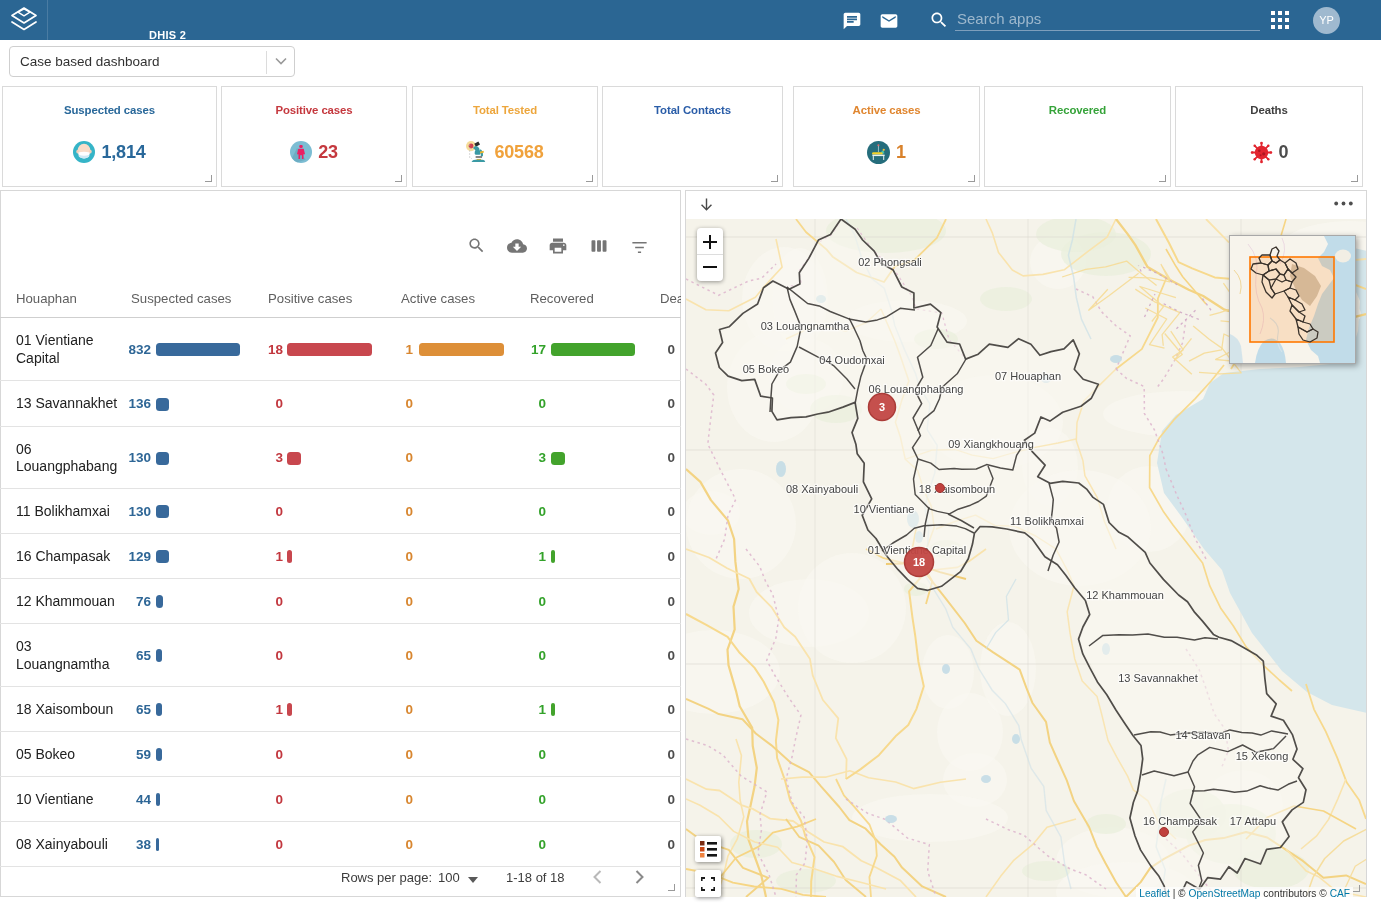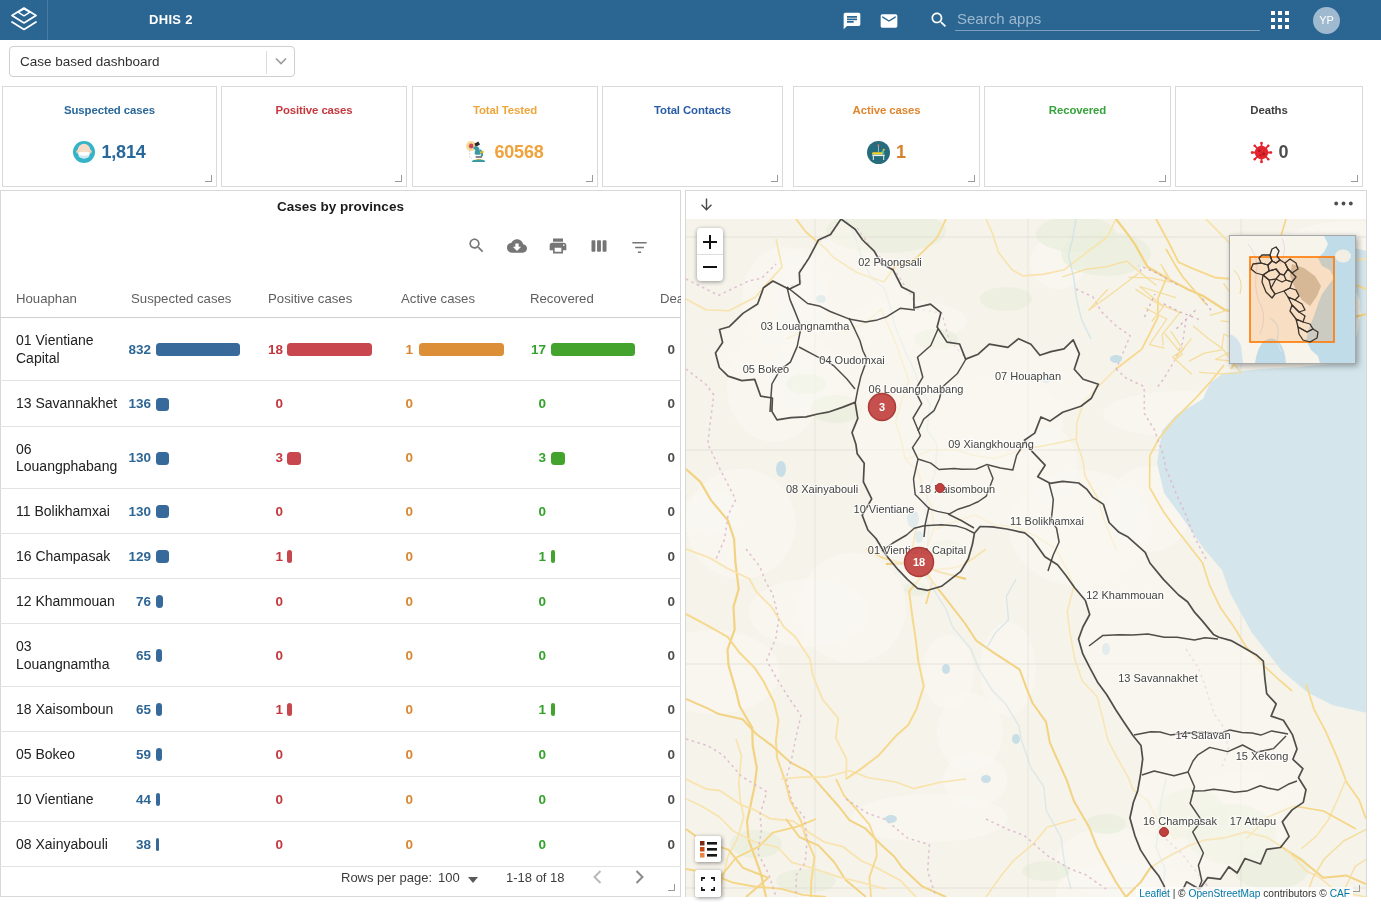--- a/index.html
+++ b/index.html
@@ -2,21 +2,21 @@
 <html><head>
 <meta charset="utf-8">
 <style>
 * { margin:0; padding:0; box-sizing:border-box; }
 html,body { width:1381px; height:905px; background:#fff; font-family:"Liberation Sans",sans-serif; overflow:hidden; position:relative; }
 .abs { position:absolute; }
 
 
 #topbar { position:absolute; left:0; top:0; width:1381px; height:40px; background:#2b6693; }
 #logo { position:absolute; left:0; top:0; width:48px; height:40px; border-right:1px solid rgba(255,255,255,0.15); }
-#appname { position:absolute; left:149px; top:0; height:40px; line-height:40px; color:#fff; font-size:13px; font-weight:bold; letter-spacing:0.3px; }
+#appname { position:absolute; left:149px; top:15px; height:40px; line-height:40px; color:#fff; font-size:11px; font-weight:bold; letter-spacing:0.3px; }
 .hicon { position:absolute; top:11px; }
 #searchline { position:absolute; left:955px; top:30px; width:305px; height:1px; background:#7e9fbc; }
 #searchtxt { position:absolute; left:957px; top:10px; font-size:15px; color:#9db8cd; }
 #avatar { position:absolute; left:1313px; top:7px; width:27px; height:27px; border-radius:50%; background:#9fb9cf; color:#fff; font-size:11px; font-weight:normal; text-align:center; line-height:27px; }
 
 
 #selectbox { position:absolute; left:9px; top:46px; width:286px; height:31px; border:1px solid #cfcfcf; border-radius:4px; background:#fff; }
 #selectbox .lbl { position:absolute; left:10px; top:7px; font-size:13.5px; color:#313131; }
 #selectbox .sep { position:absolute; left:256px; top:4px; width:1px; height:23px; background:#dcdcdc; }
 #selectbox .chev { position:absolute; left:265px; top:10px; }
@@ -114,20 +114,29 @@
       <path d="M6.8 14.5 Q14 12.8 21.2 14.5 L20.4 20 Q14 24.6 7.6 20 Z" fill="#fdfeff"></path>
       <path d="M7.2 17.5 Q14 19.8 20.8 17.5 L20.4 20 Q14 24.6 7.6 20 Z" fill="#cfe9f4"></path>
     </svg>
     <span class="val" style="color:#29689a">1,814</span>
   </div>
   <div class="rsz"></div>
 </div>
 
 <div class="card" style="left:221px;width:186px;">
   <div class="t" style="color:#c5383e">Positive cases</div>
+  <div class="row">
+    <svg width="22" height="22" viewBox="0 0 28 28">
+      <circle cx="14" cy="14" r="14" fill="#7cbdd3"></circle>
+      <path d="M9 9 L2.5 21.5 A14 14 0 0 0 9.5 27 L 20 24 Z" fill="#68a9bf" opacity="0.8"></path>
+      <rect x="11.8" y="5.2" width="4.4" height="3.6" rx="1.6" fill="#ea1f63"></rect>
+      <path d="M10.5 10 h7 l1.6 7 h-1.9 l0 6 h-2 v-5 h-2.4 v5 h-2 l0-6 h-1.9 Z" fill="#ea1f63"></path>
+    </svg>
+    <span class="val" style="color:#c5383e">23</span>
+  </div>
   <div class="rsz"></div>
 </div>
 
 <div class="card" style="left:412px;width:186px;">
   <div class="t" style="color:#eda63c">Total Tested</div>
   <div class="row">
     <svg width="22" height="23" viewBox="0 0 24 25">
       <circle cx="5.5" cy="5.5" r="5.5" fill="#f6dd9a"></circle>
       <circle cx="5.5" cy="5.5" r="2.7" fill="#cf4050"></circle>
       <path d="M9 3 l4.5-2.5 1.8 3.2 -4.5 2.5 Z" fill="#2b2b2b"></path>
@@ -204,21 +213,20 @@
           <circle cx="15.5" cy="14.5" r="1.8"></circle>
           <circle cx="12" cy="16" r="1.1"></circle>
         </g>
     </svg>
     <span class="val" style="color:#4d4d4d">0</span>
   </div>
   <div class="rsz"></div>
 </div>
 
 <div id="tablepanel">
-  <div class="ptitle">Cases by provinces</div>
   <div class="rsz" style="right:5px;bottom:5px;"></div>
 </div>
 
 <svg class="abs" style="left:467px;top:236px" width="19" height="19" viewBox="0 0 24 24">
     <path fill="#757575" d="M15.5 14h-.79l-.28-.27C15.41 12.59 16 11.11 16 9.5 16 5.91 13.09 3 9.5 3S3 5.91 3 9.5 5.91 16 9.5 16c1.61 0 3.09-.59 4.23-1.57l.27.28v.79l5 4.99L20.49 19l-4.99-5zm-6 0C7.01 14 5 11.99 5 9.5S7.01 5 9.5 5 14 7.01 14 9.5 11.99 14 9.5 14z"></path>
   </svg>
 <svg class="abs" style="left:507px;top:236px" width="20" height="20" viewBox="0 0 24 24">
     <path fill="#757575" d="M19.35 10.04C18.67 6.59 15.64 4 12 4 9.11 4 6.6 5.64 5.35 8.04 2.34 8.36 0 10.91 0 14c0 3.31 2.69 6 6 6h13c2.76 0 5-2.24 5-5 0-2.64-2.05-4.78-4.65-4.96zM17 13l-5 5-5-5h3V9h4v4h3z"></path>
   </svg>
 <svg class="abs" style="left:548px;top:236px" width="20" height="20" viewBox="0 0 24 24">

